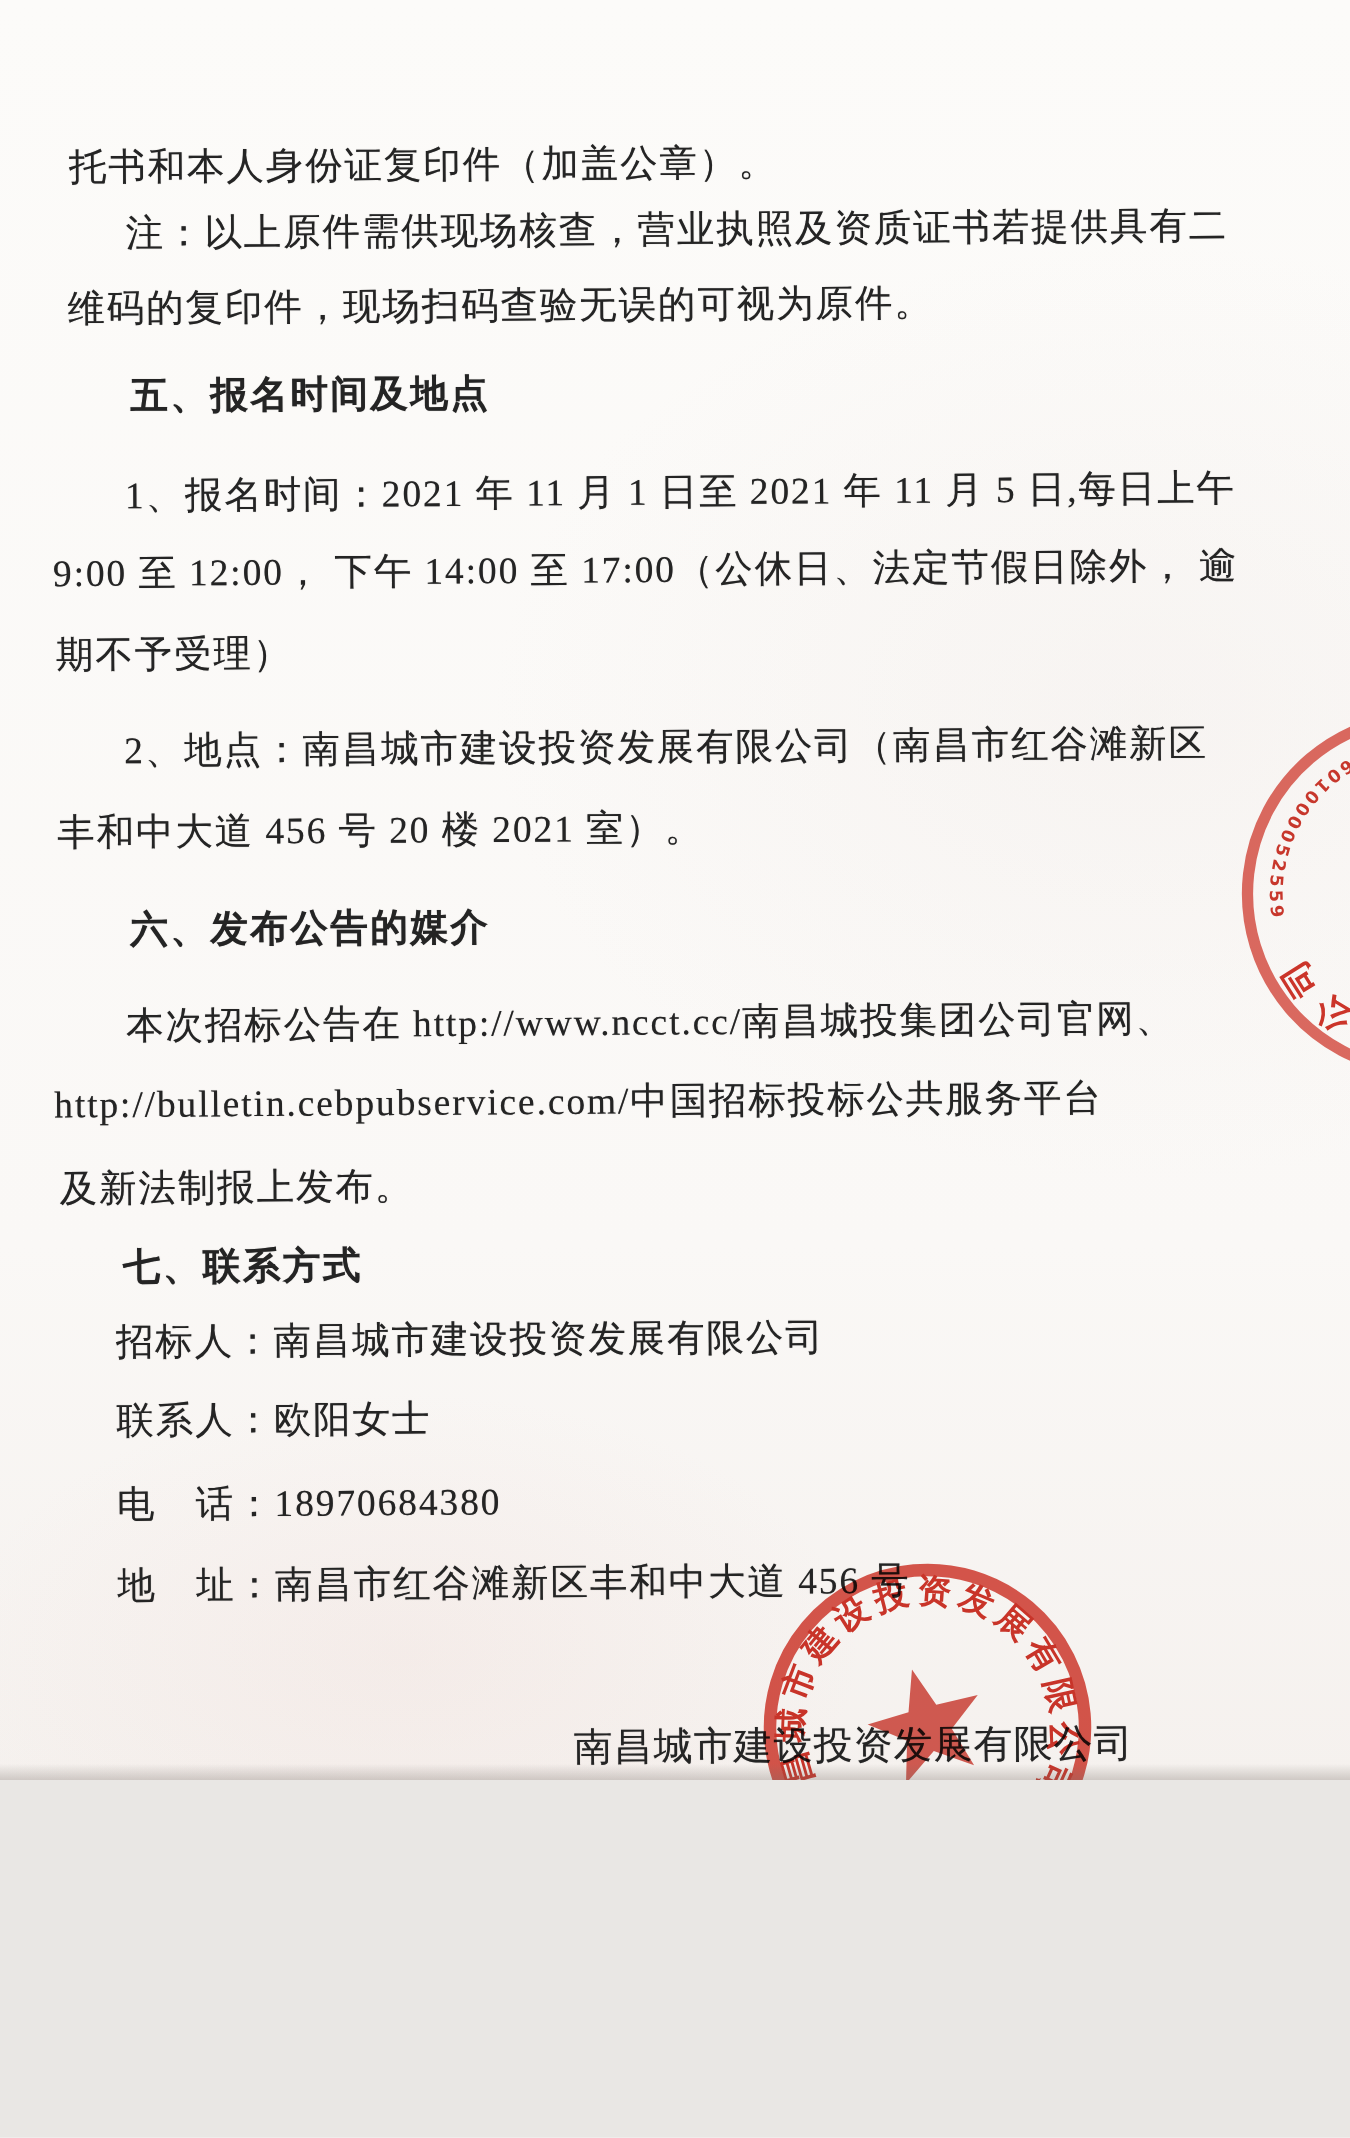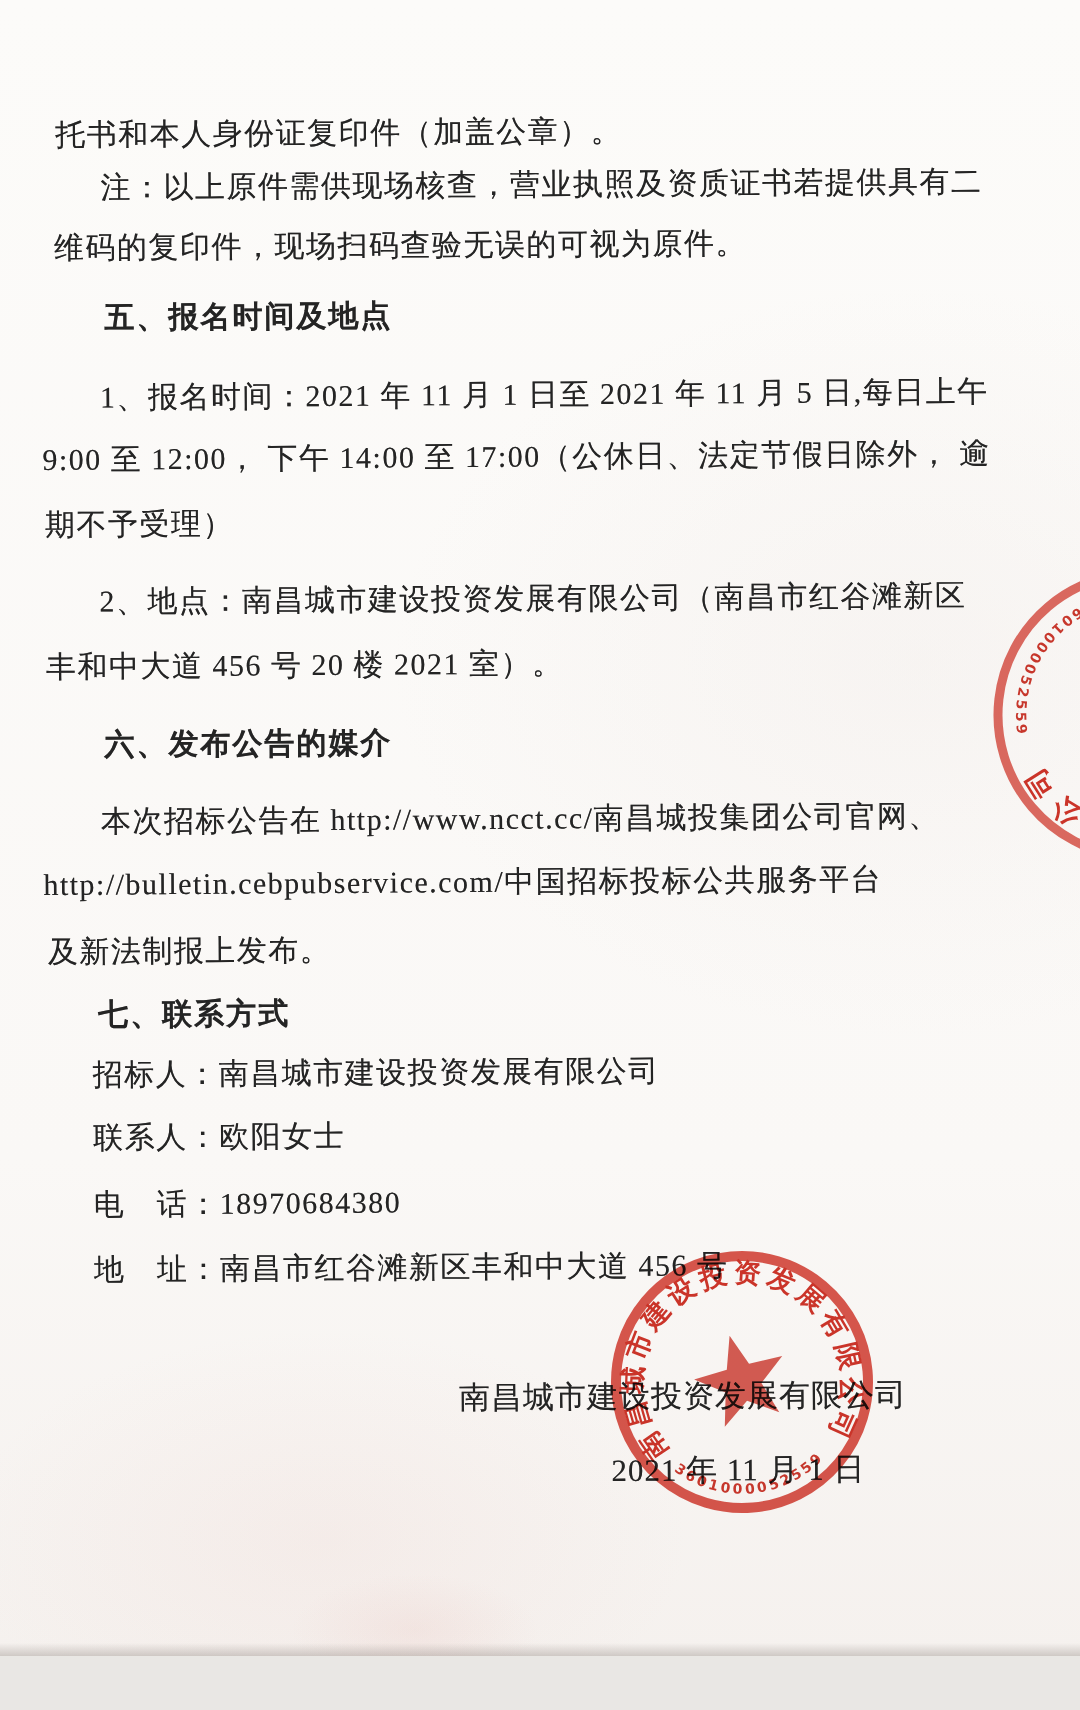--- a/index.html
+++ b/index.html
@@ -1,18 +1,18 @@
 <!DOCTYPE html>
 <html><head>
 <meta charset="utf-8">
 <style>
   html,body{margin:0;padding:0;background:#e9e7e4;}
   .page{
     position:relative;
-    width:1080px;height:1656px;
+    width:1080px;height:1424px;
     margin:0 auto;
     overflow:hidden;
     background:
       radial-gradient(520px 300px at 30% 93%, rgba(236,205,200,0.18), rgba(236,205,200,0) 70%),
       radial-gradient(700px 500px at 85% 40%, rgba(238,231,228,0.30), rgba(238,231,228,0) 75%),
       linear-gradient(180deg,#fcfbf9 0%, #faf8f6 70%, #f5f1ee 100%);
     font-family:"Liberation Serif","DejaVu Serif",serif;
   }
   .content{
     position:absolute;inset:0;

